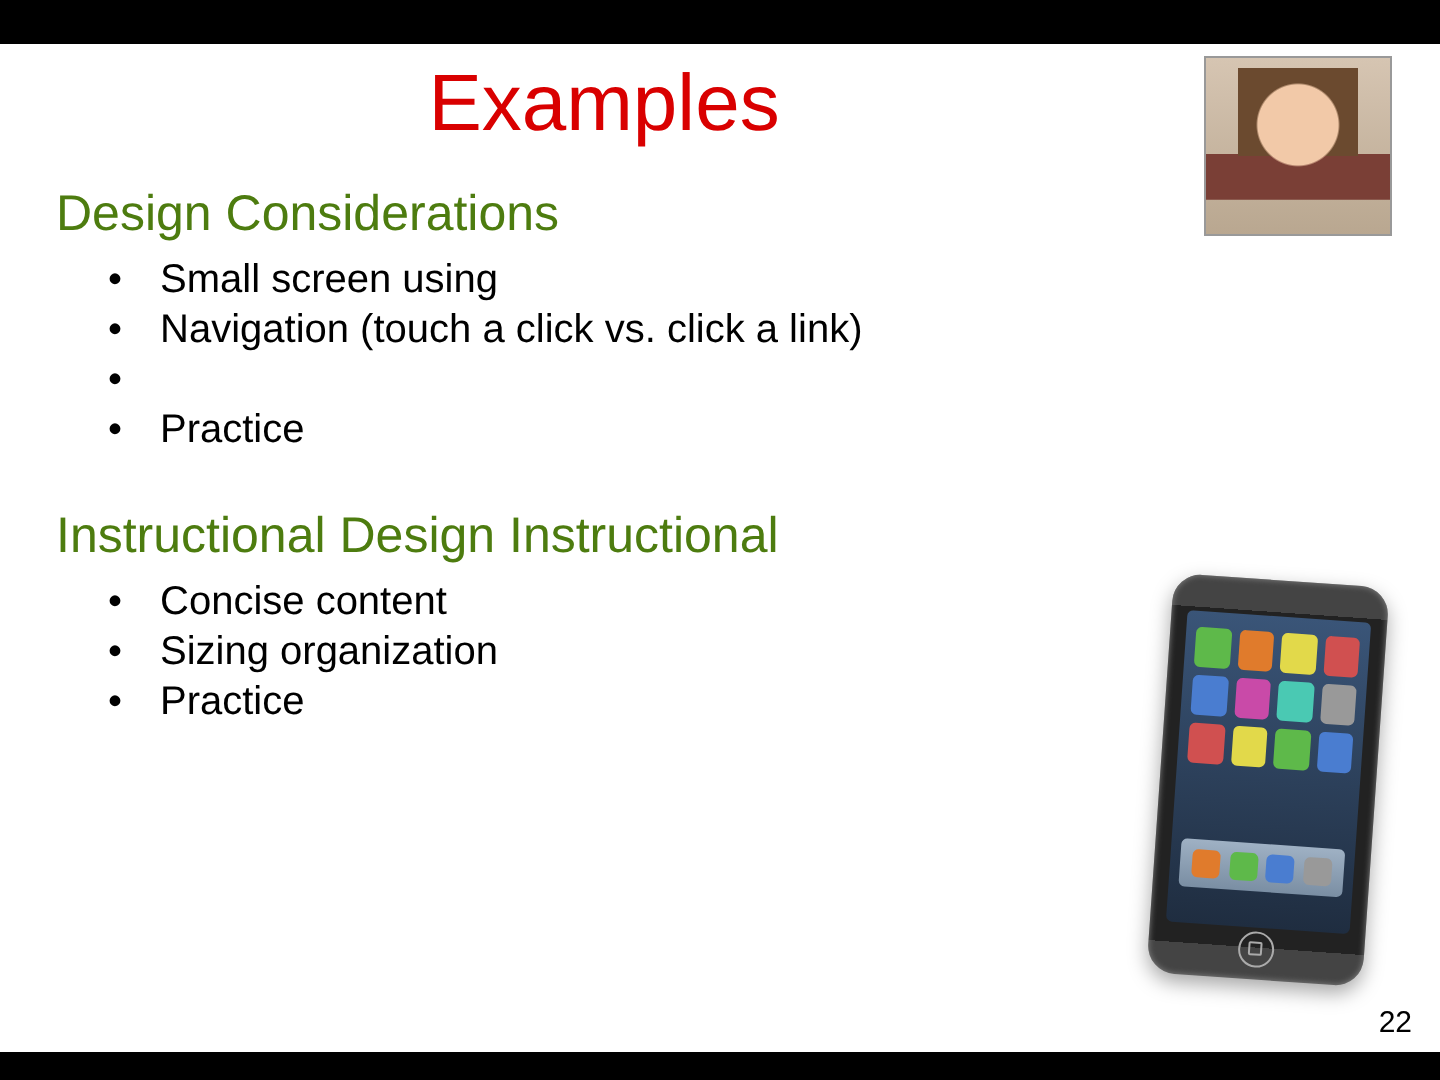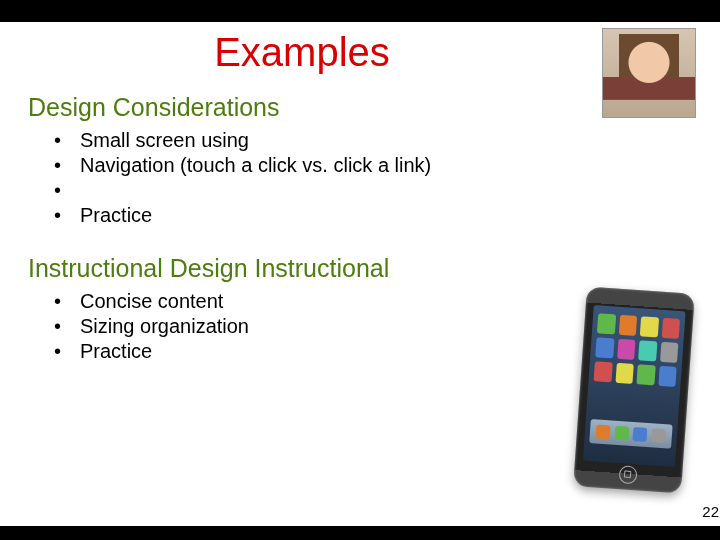--- a/index.html
+++ b/index.html
@@ -49,21 +49,21 @@
     line-height: 1.25;
     display: flex;
     align-items: baseline;
   }
   .bullet-list li .dot {
     width: 26px;
     flex-shrink: 0;
   }
   .page-number {
     position: absolute;
-    right: 1px;
+    right: 14px;
     bottom: 20px;
     font-size: 15px;
     color: #000;
   }
   .portrait-image {
     position: absolute;
     top: 28px;
     right: 24px;
     width: 92px;
     height: 88px;

